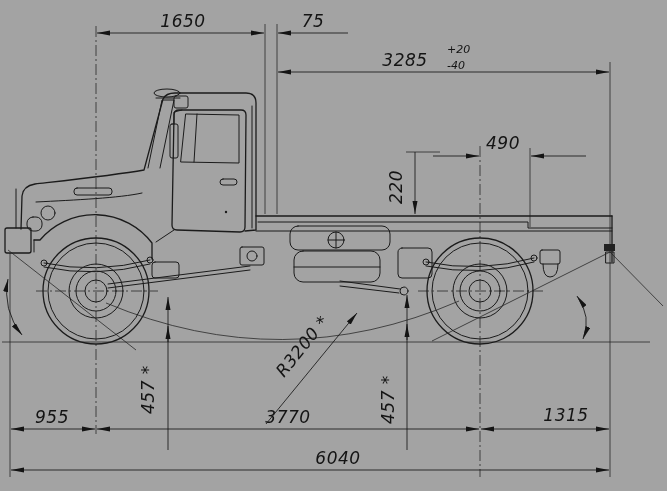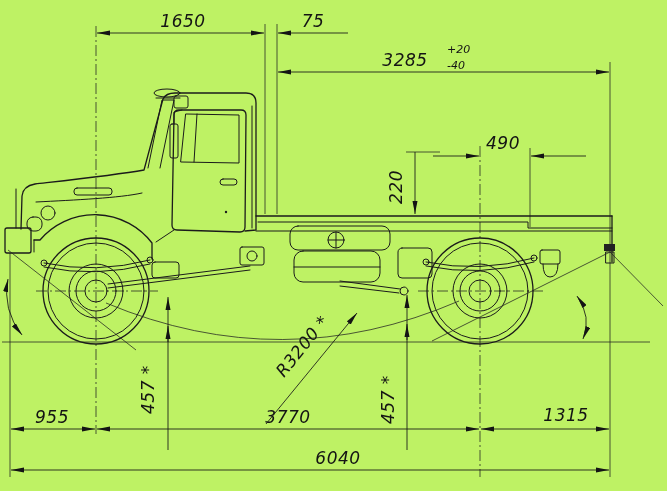--- a/index.html
+++ b/index.html
@@ -1,16 +1,16 @@
 <!DOCTYPE html>
 <html><head>
 <meta charset="utf-8">
 <style>
   html,body{margin:0;padding:0;background:#e8e8e4;}
-  #stage{position:relative;width:667px;height:491px;background:#bef264;overflow:hidden;
+  #stage{position:relative;width:667px;height:491px;background:#a3a3a3;overflow:hidden;
          font-family:"DejaVu Sans",sans-serif;}
   svg{display:block}
   .b   {fill:none;stroke:#1b1b1b;stroke-width:1.3;stroke-linejoin:round;stroke-linecap:round}
   .b2  {fill:none;stroke:#1b1b1b;stroke-width:1.0;stroke-linejoin:round;stroke-linecap:round}
   .t   {fill:none;stroke:#222222;stroke-width:0.75;stroke-linecap:butt}
   .cl  {fill:none;stroke:#222222;stroke-width:0.75;stroke-dasharray:11 3 2 3}
   .dim {fill:none;stroke:#161616;stroke-width:0.85}
   .dtxt{font-style:italic;font-size:17px;fill:#141414;letter-spacing:0.5px}
   .tol {font-style:italic;font-size:11px;fill:#141414}
   .mid {text-anchor:middle}

